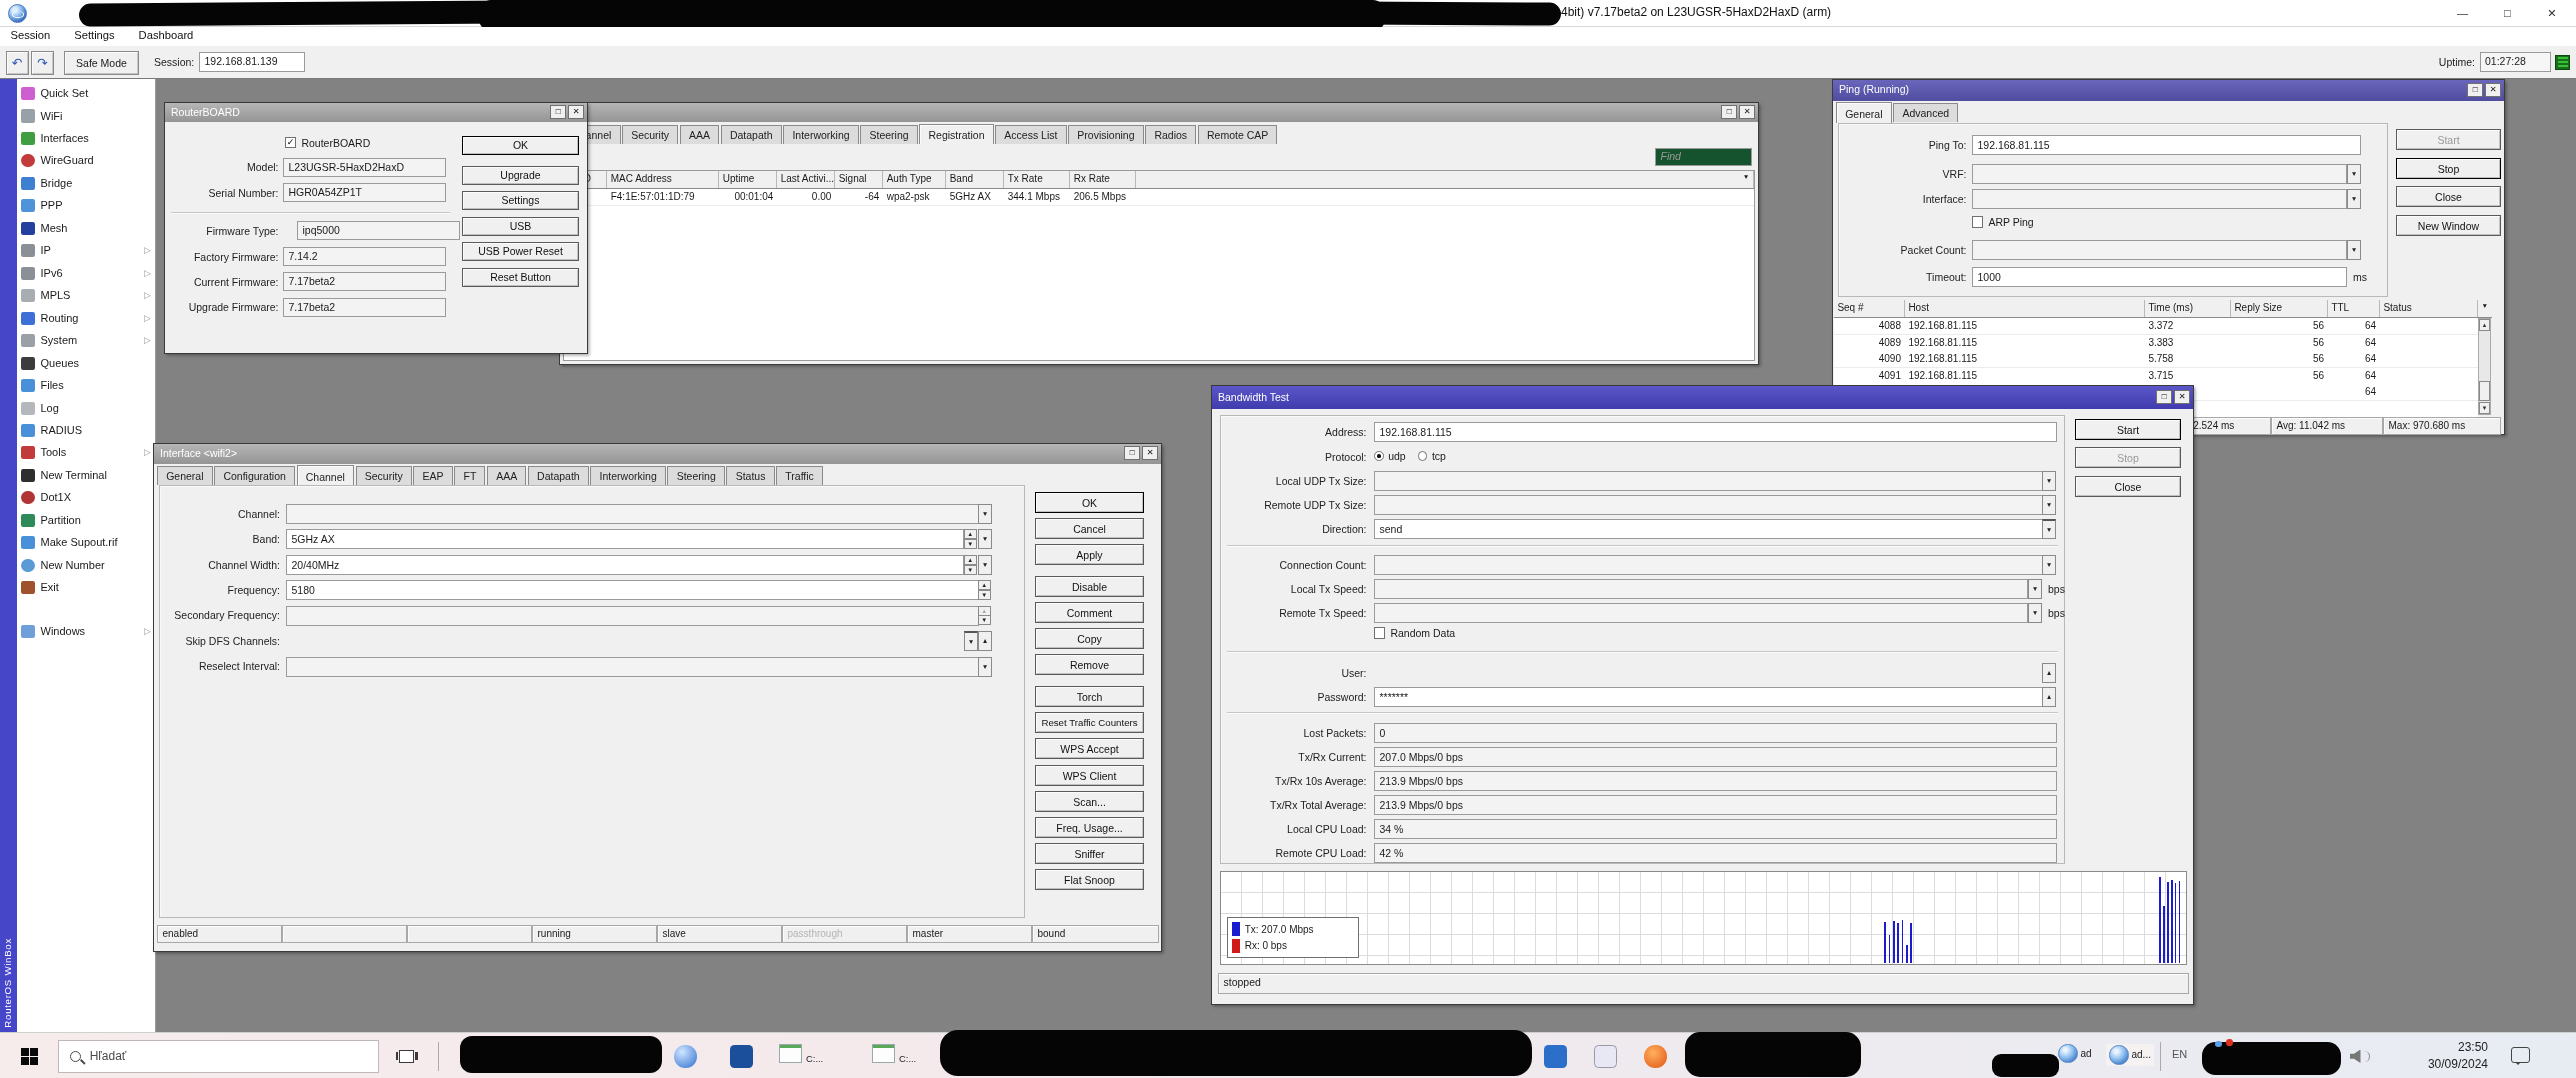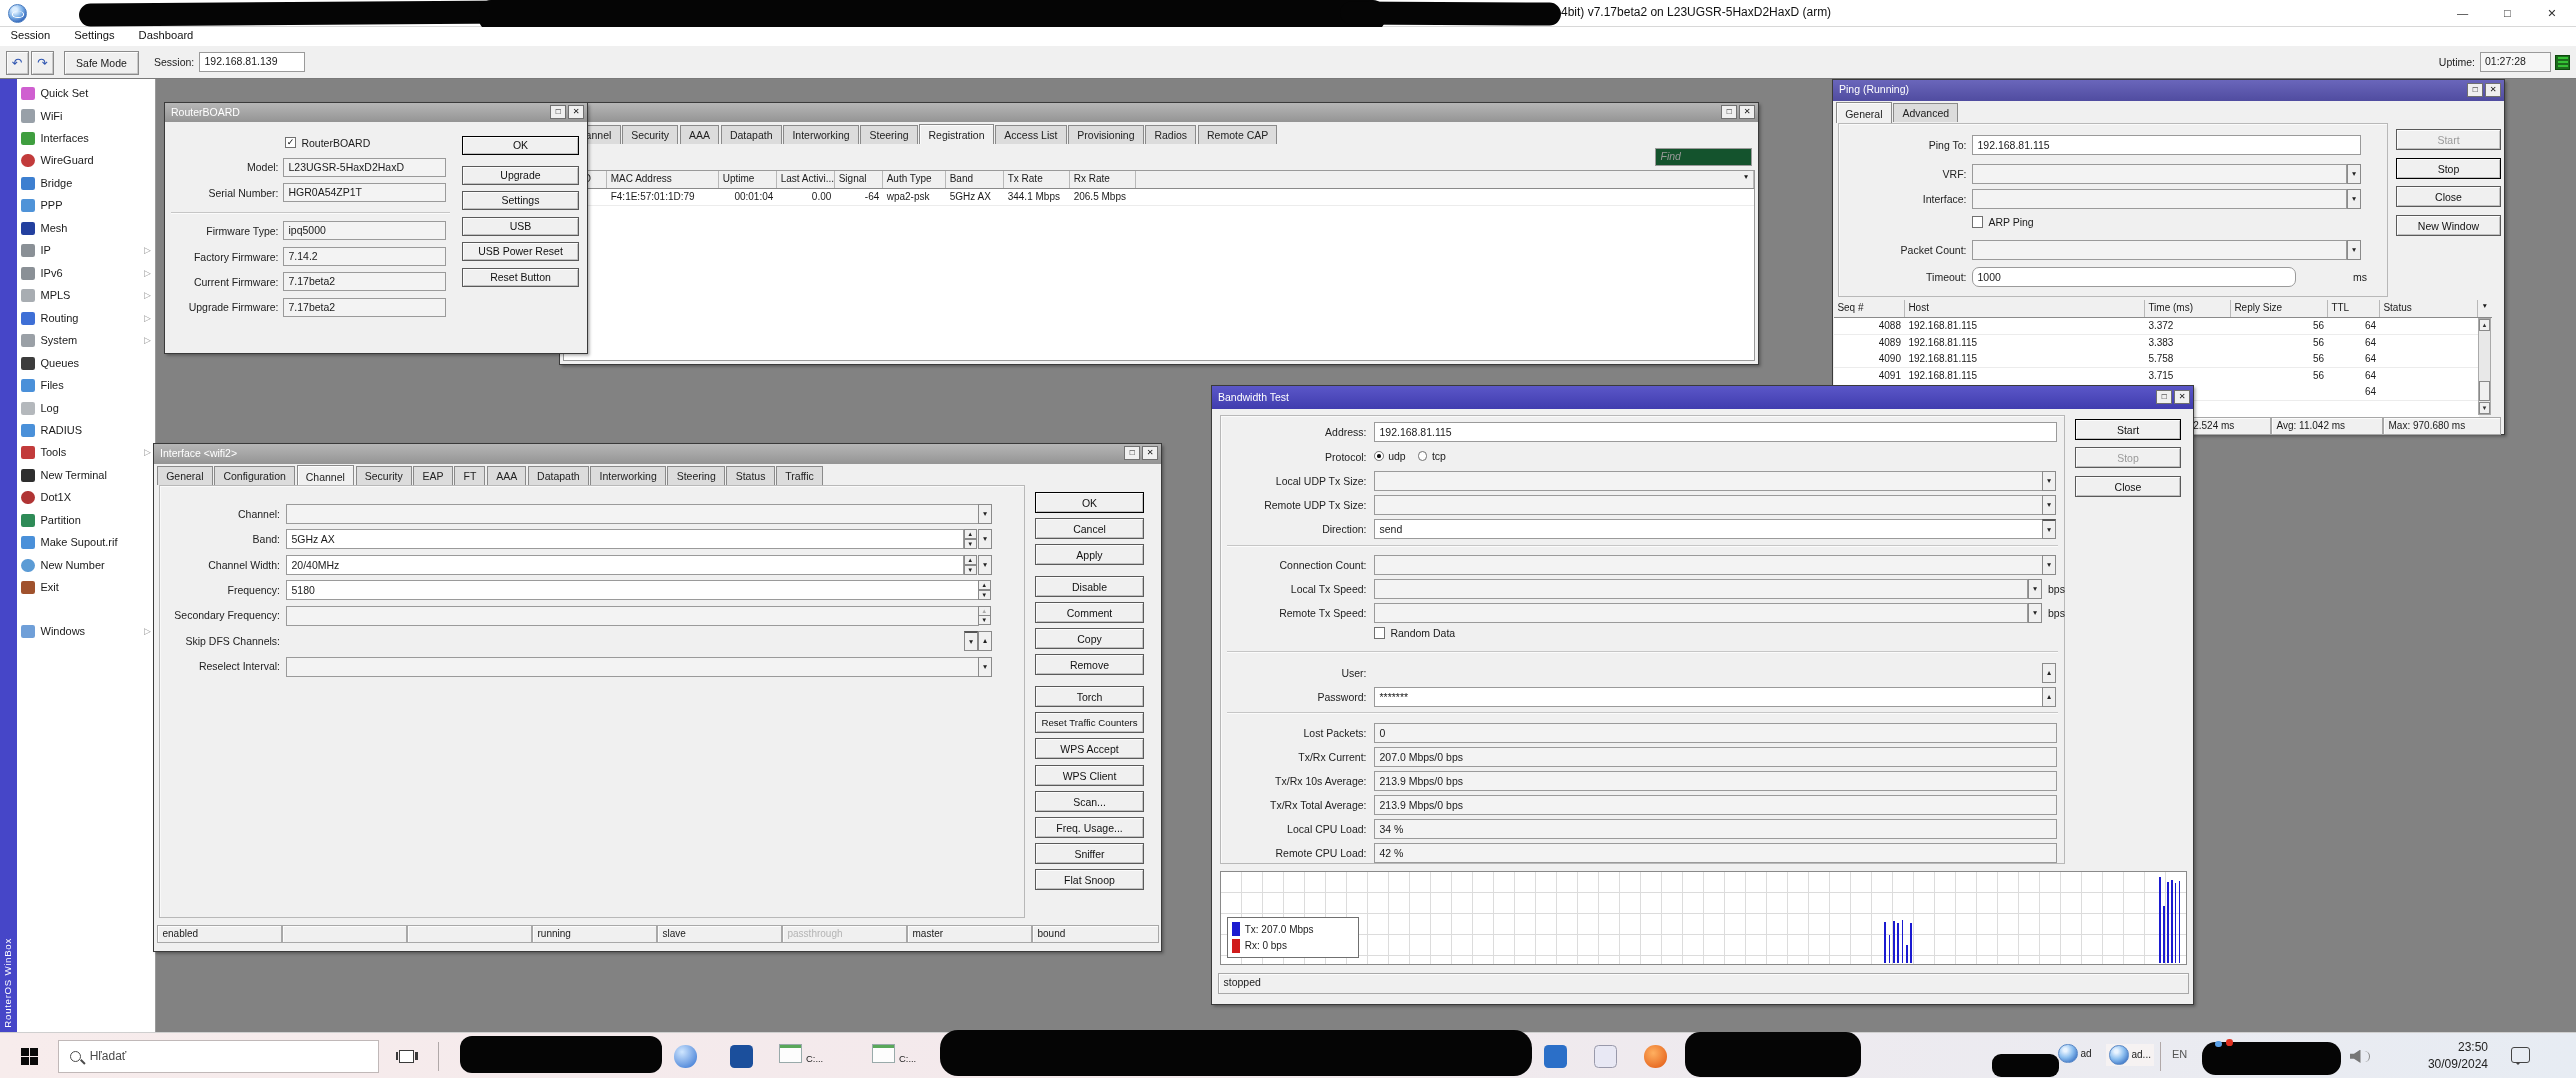--- a/index.html
+++ b/index.html
@@ -324,21 +324,21 @@
     <div style="position:absolute;left:120px;top:34px;display:flex;align-items:center;gap:5.2px;">
       <span class="chk">✓</span>
       <span style="font-size:10.5px;">RouterBOARD</span>
     </div>
     <span class="flabel" style="left:1.5px;top:58px;width:112px;">Model:</span>
     <div class="fbox ro" style="left:118px;top:55px;width:163px;">L23UGSR-5HaxD2HaxD</div>
     <span class="flabel" style="left:1.5px;top:84px;width:112px;">Serial Number:</span>
     <div class="fbox ro" style="left:118px;top:80px;width:163px;">HGR0A54ZP1T</div>
     <div class="sepline" style="left:6px;top:109px;width:279px;"></div>
     <span class="flabel" style="left:1.5px;top:122px;width:112px;">Firmware Type:</span>
-    <div class="fbox ro" style="left:118px;top:118px;width:163px;">ipq5000</div>
+    <div class="fbox ro" style="left:132px;top:118px;width:163px;">ipq5000</div>
     <span class="flabel" style="left:1.5px;top:148px;width:112px;">Factory Firmware:</span>
     <div class="fbox ro" style="left:118px;top:144px;width:163px;">7.14.2</div>
     <span class="flabel" style="left:1.5px;top:173px;width:112px;">Current Firmware:</span>
     <div class="fbox ro" style="left:118px;top:169px;width:163px;">7.17beta2</div>
     <span class="flabel" style="left:1.5px;top:198px;width:112px;">Upgrade Firmware:</span>
     <div class="fbox ro" style="left:118px;top:195px;width:163px;">7.17beta2</div>
     <div class="btn default" style="left:297px;top:33px;width:117px;height:19.5px;">OK</div>
     <div class="btn" style="left:297px;top:63px;width:117px;height:19.5px;">Upgrade</div>
     <div class="btn" style="left:297px;top:88px;width:117px;height:19.5px;">Settings</div>
     <div class="btn" style="left:297px;top:114px;width:117px;height:19.5px;">USB</div>
@@ -450,21 +450,21 @@
     <div class="fbox ro" style="left:139px;top:109px;width:375px;"></div>
     <div class="ddbtn" style="left:514px;top:109px;">▼</div>
     <div style="position:absolute;left:139px;top:136px;display:flex;align-items:center;gap:5.2px;">
       <span class="chk"></span>
       <span style="font-size:10.5px;">ARP Ping</span>
     </div>
     <span class="flabel" style="left:7.5px;top:164px;width:126px;">Packet Count:</span>
     <div class="fbox ro" style="left:139px;top:160px;width:375px;"></div>
     <div class="ddbtn" style="left:514px;top:160px;">▼</div>
     <span class="flabel" style="left:7.5px;top:191px;width:126px;">Timeout:</span>
-    <div class="fbox" style="left:139px;top:187px;width:324px;border-radius:7px;">1000</div>
+    <div class="fbox" style="left:139px;top:187px;width:375px;">1000</div>
     <span style="position:absolute;left:520px;top:191px;font-size:10.5px;">ms</span>
 
     <div class="btn disabled" style="left:563px;top:49px;width:105px;height:21px;">Start</div>
     <div class="btn default" style="left:563px;top:78px;width:105px;height:21px;">Stop</div>
     <div class="btn" style="left:563px;top:106px;width:105px;height:21px;">Close</div>
     <div class="btn" style="left:563px;top:135px;width:105px;height:21px;">New Window</div>
 
     <div class="thead" style="left:0.7px;top:220px;width:658px;height:18px;">
       <div class="th" style="width:71px;">Seq #</div>
       <div class="th" style="width:240px;">Host</div>

